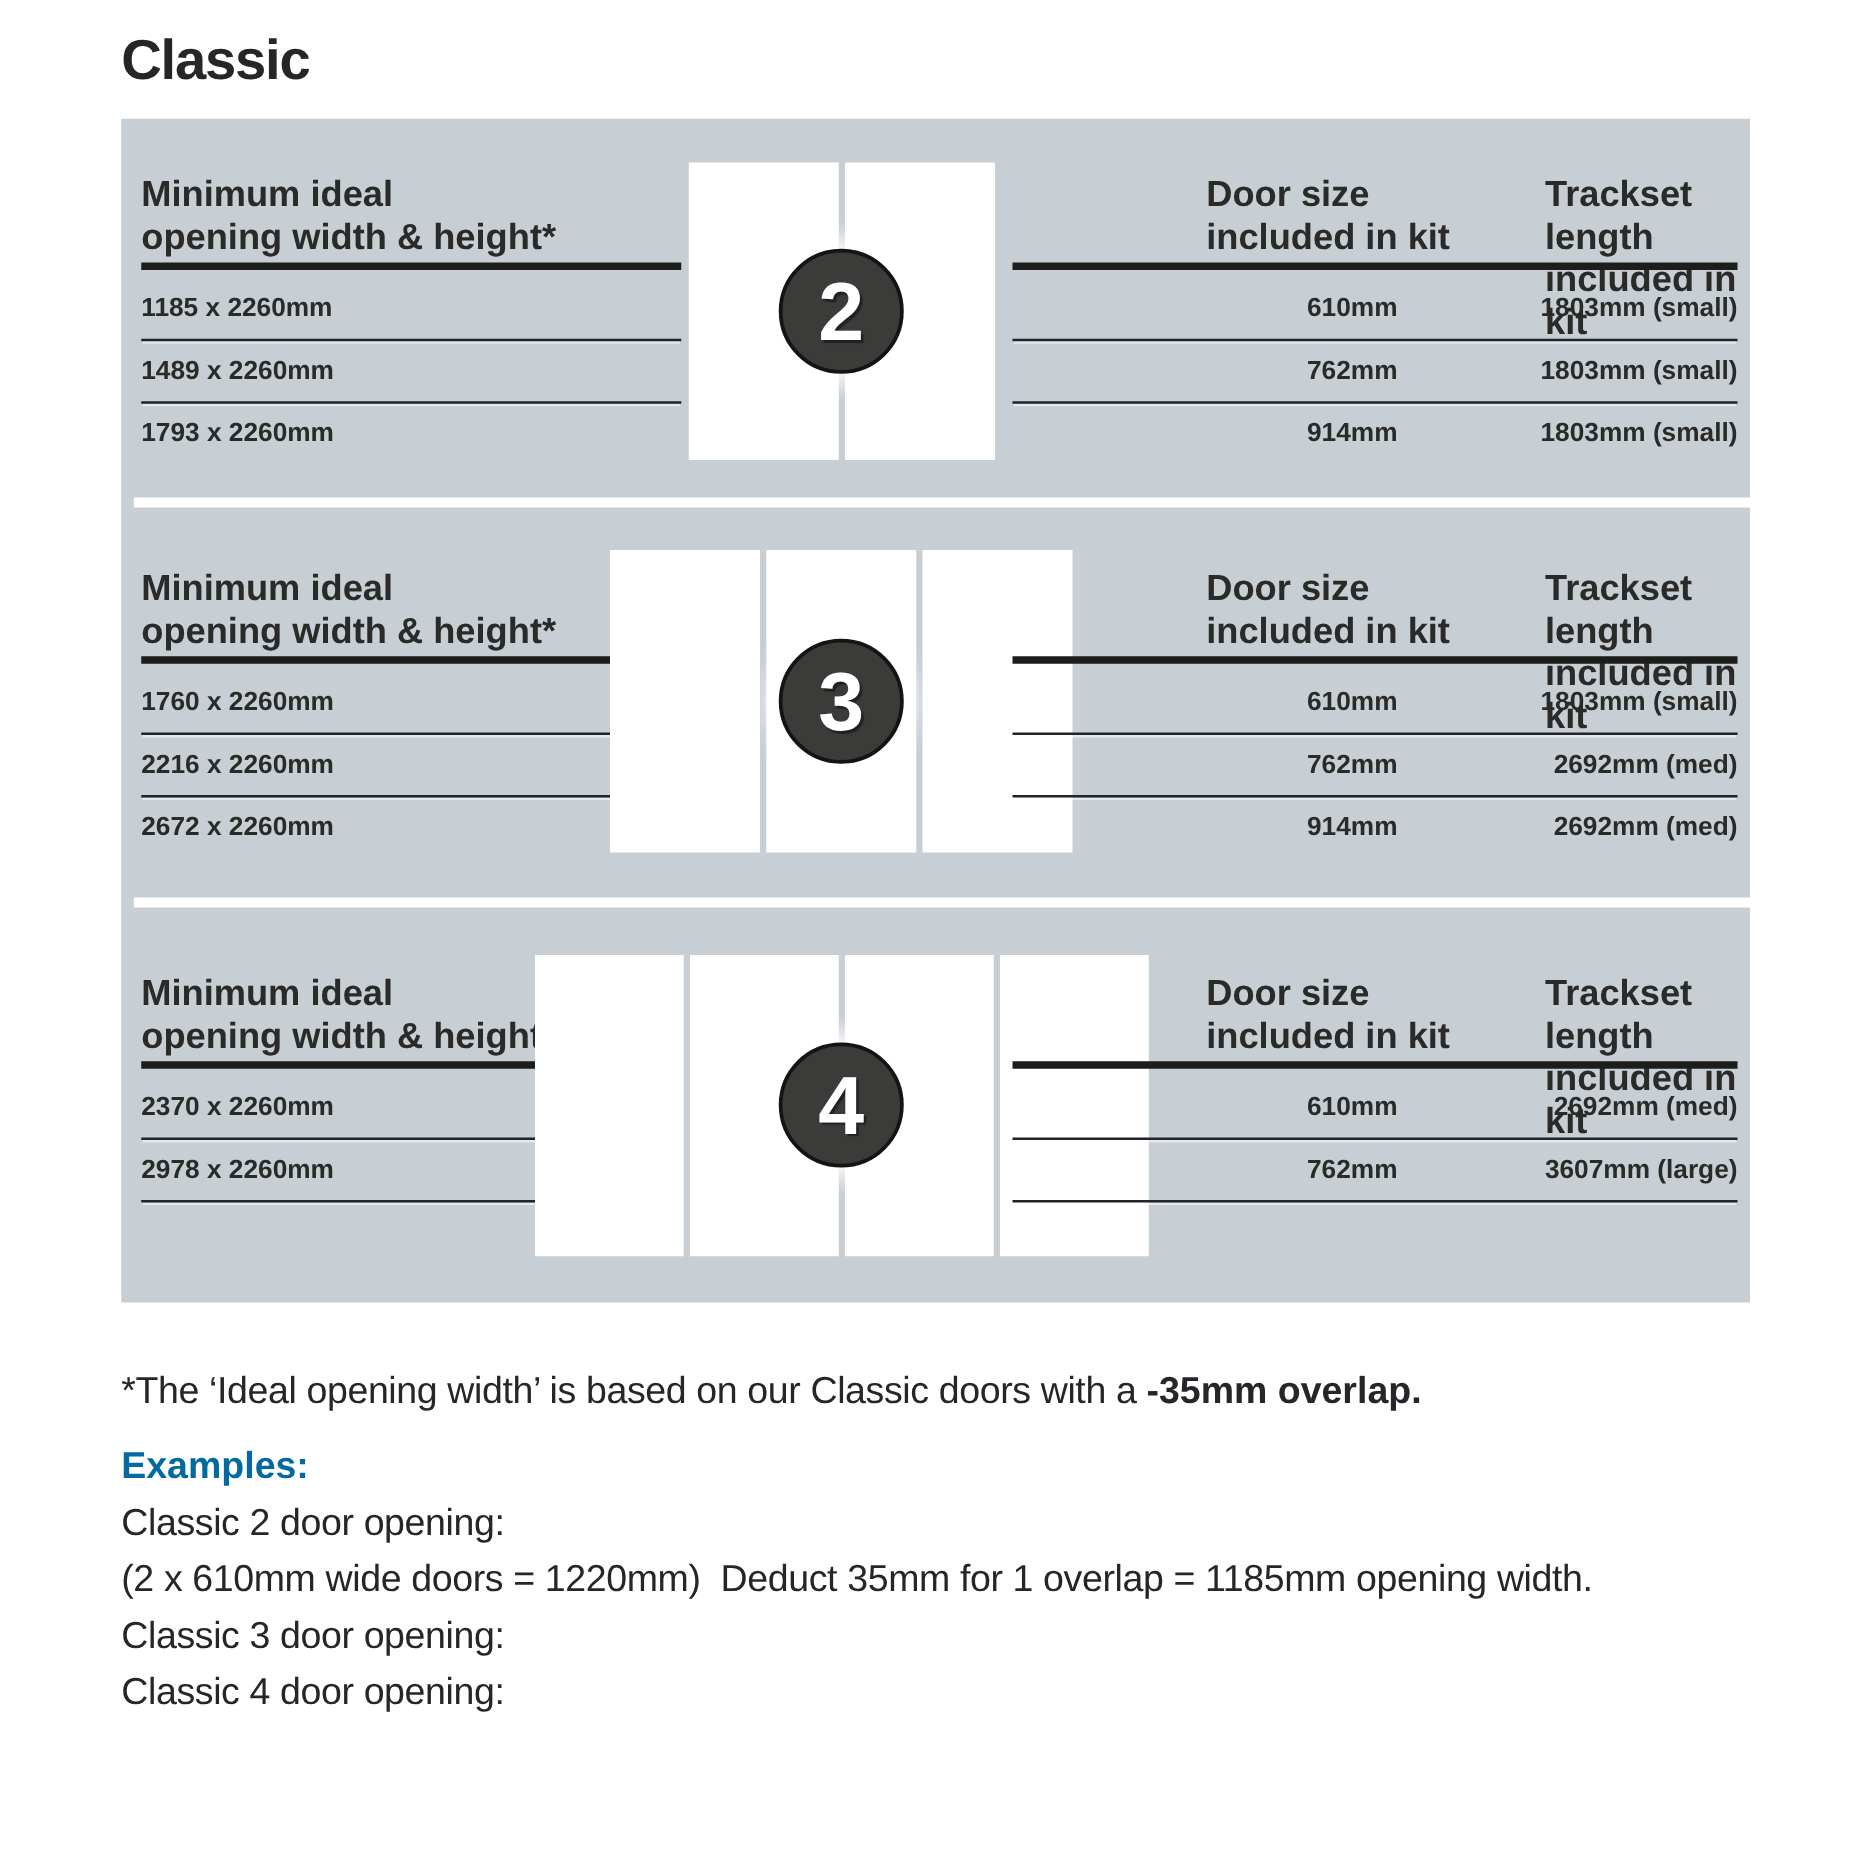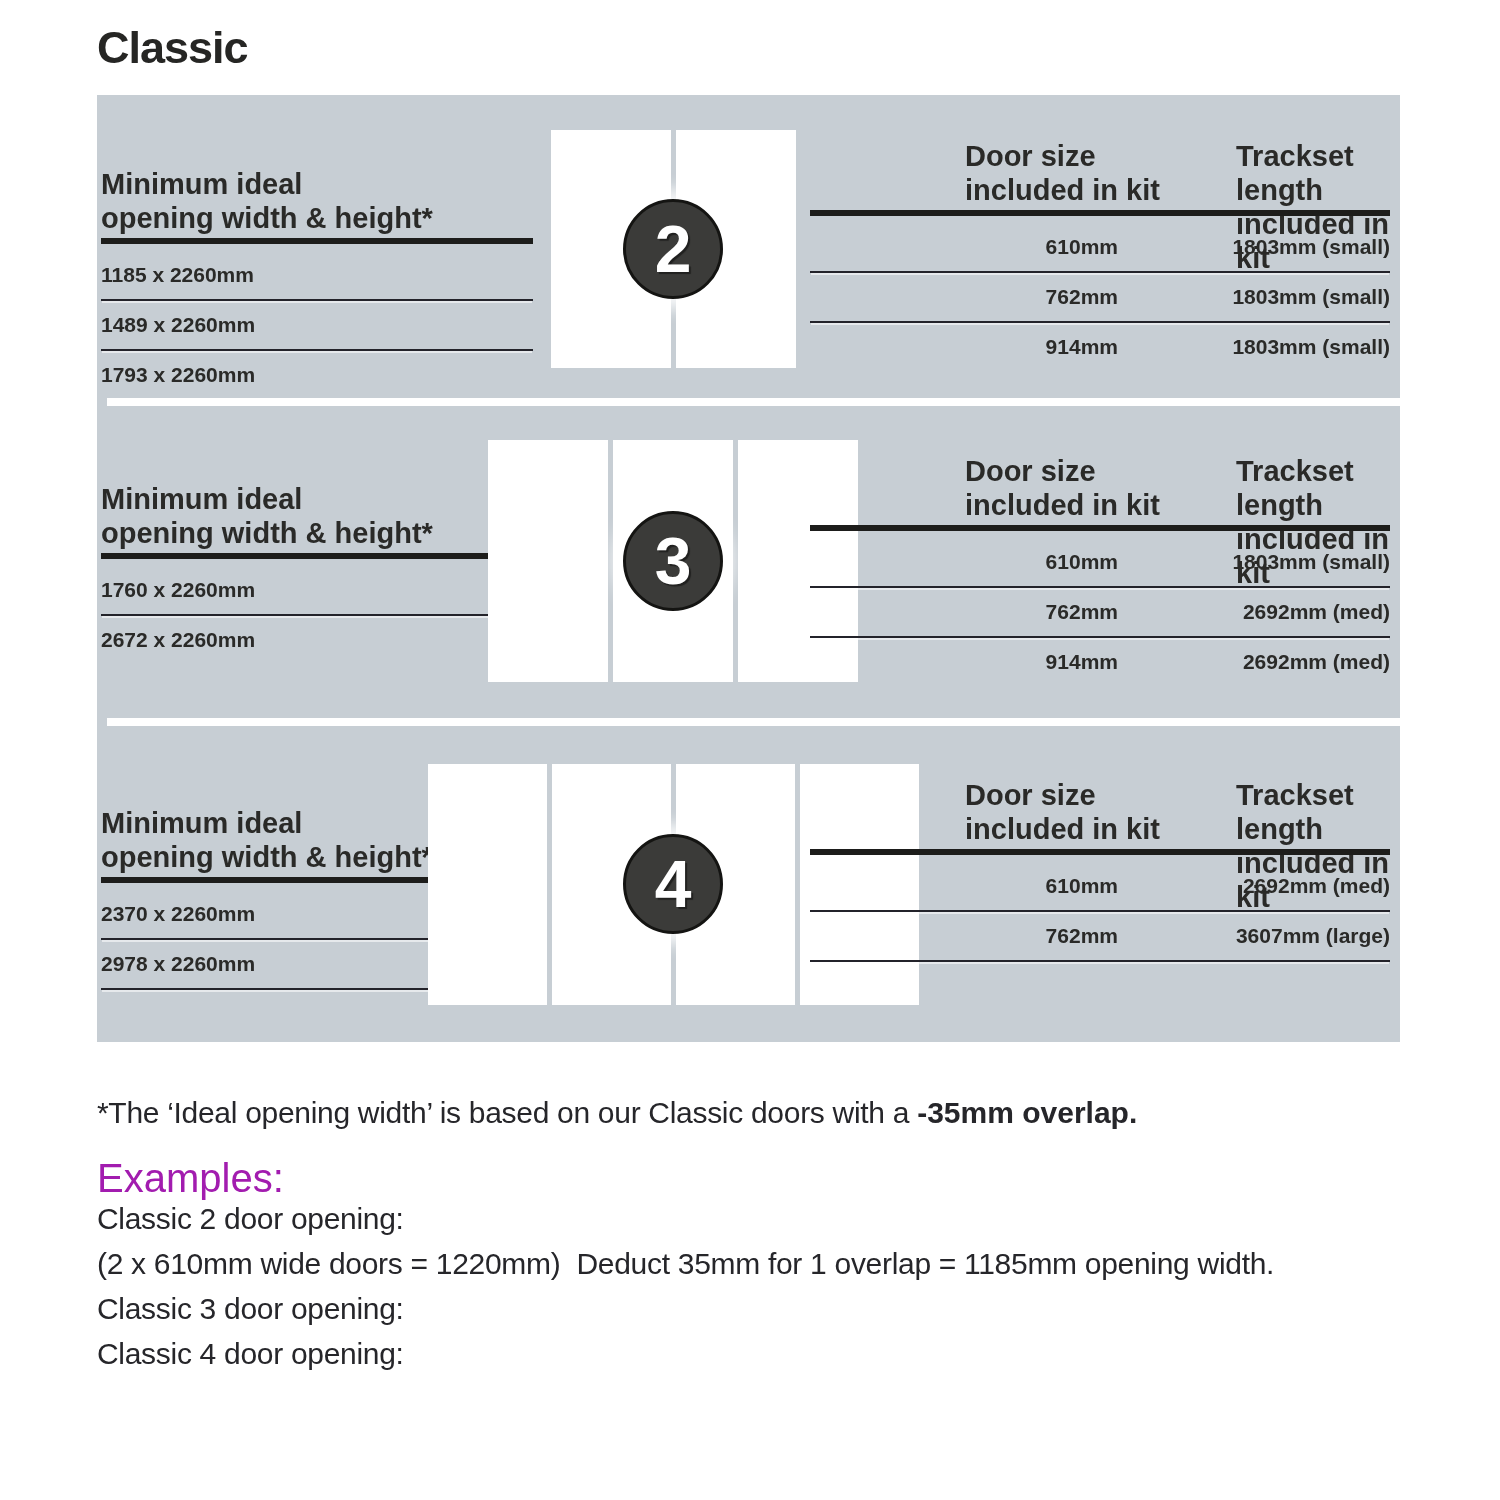--- a/index.html
+++ b/index.html
@@ -25,21 +25,21 @@
   }
   .divider-1{top:303px;}
   .divider-2{top:623px;}
 
   .section{position:absolute;left:0;width:100%;}
   #s1{top:0;height:303px;}
   #s2{top:311px;height:312px;}
   #s3{top:631px;height:316px;}
 
   
-  .left-col{position:absolute;left:4px;width:432px;margin-top:28px;}
+  .left-col{position:absolute;left:16px;width:432px;}
   .right-col{position:absolute;left:713px;width:580px;}
   #s1 .left-col,#s1 .right-col{top:44px;height:250px;}
   #s2 .left-col,#s2 .right-col{top:48px;height:255px;}
   #s3 .left-col,#s3 .right-col{top:52px;height:255px;}
 
   .col-header{
     position:absolute;top:0;
     font-size:29px;line-height:34px;font-weight:bold;color:#2a2a28;
   }
   .left-col .col-header{left:0;}
@@ -83,21 +83,21 @@
   #s3 .badge{top:108px;}
 
   
   .footnote{
     position:absolute;left:97px;top:1096px;
     font-size:30px;font-weight:400;letter-spacing:-0.3px;color:#26262a;
   }
   .footnote b{font-weight:bold;letter-spacing:0;}
   .examples-heading{
     position:absolute;left:97px;top:1156px;
-    font-size:40px;font-weight:normal;color:#a21caf;
+    font-size:30px;font-weight:bold;color:#0369a1;
   }
   .examples{
     position:absolute;left:97px;top:1196px;right:40px;
     font-size:30px;font-weight:400;letter-spacing:-0.3px;color:#26262a;
   }
   .examples div{height:45px;line-height:45px;white-space:pre;}
 </style>
 </head>
 <body>
 
@@ -165,20 +165,23 @@
     <div class="section" id="s2">
       <div class="left-col">
         <div class="col-header">
           <div>Minimum ideal</div>
           <div>opening width &amp; height*</div>
         </div>
         <div class="thick-rule"></div>
         <div class="rows">
           <div class="row ruled">
               <span>1760 x 2260mm</span>
+            </div>
+          <div class="row ruled">
+              <span>2216 x 2260mm</span>
             </div>
           <div class="row">
               <span>2672 x 2260mm</span>
             </div>
         </div>
       </div>
 
       <div class="doors">
         <div class="door"></div>
         <div class="door"></div>

